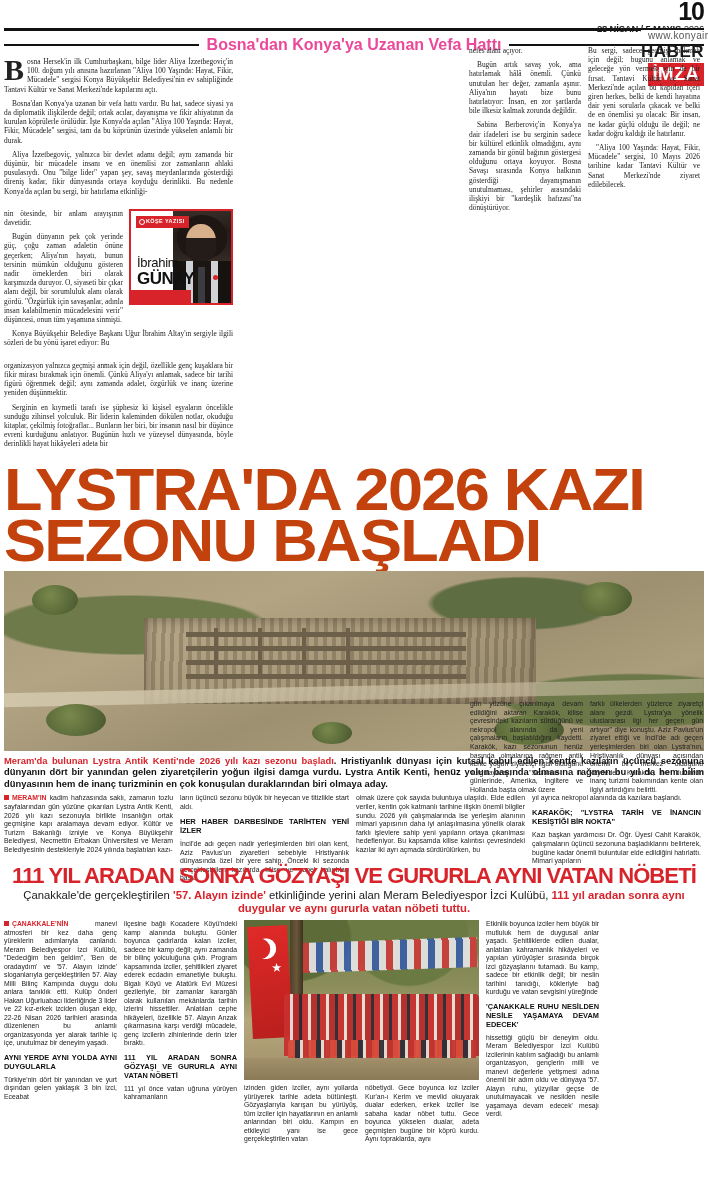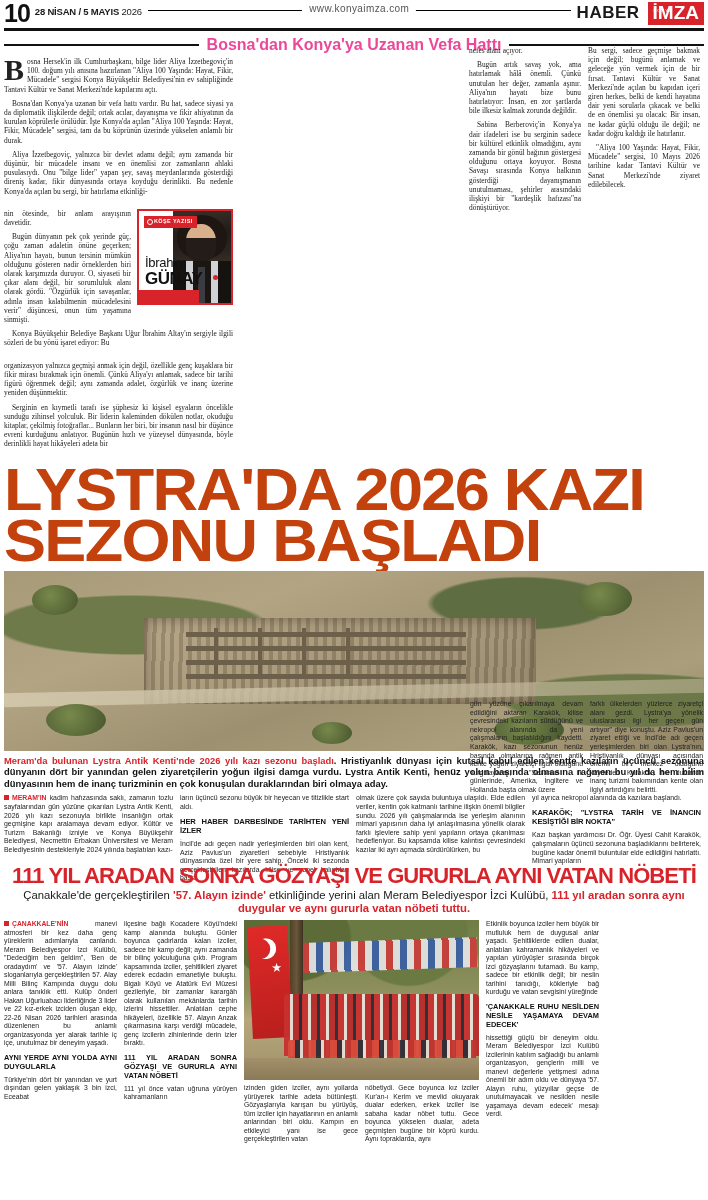--- a/index.html
+++ b/index.html
@@ -14,22 +14,23 @@
     position: relative;
     width: 708px; height: 1200px;
     background: #ffffff;
   }
 
   
   .masthead {
     position: relative;
     height: 26px;
     display: flex;
-    align-items: center;
+    align-items: flex-end;
     padding: 0 4px 0 4px;
+    flex-direction: column;
   }
   .page-num {
     font-family: "Liberation Sans", sans-serif;
     font-weight: bold;
     font-size: 25px;
     line-height: 23px;
     letter-spacing: -1px;
     color: #111;
   }
   .date-block {
@@ -132,21 +133,21 @@
     font-size: 30px;
     line-height: 24px;
     font-weight: bold;
     padding: 1px 3px 0 0;
     font-family: "Liberation Serif", serif;
   }
 
   
   .col-card {
     float: right;
-    width: 96px;
+    width: 104px;
     height: 96px;
     border: 2px solid #d8232a;
     margin: 0 0 4px 6px;
     position: relative;
     background: #fff;
     overflow: hidden;
   }
   .col-tag {
     position: absolute;
     top: 5px; left: 5px;

